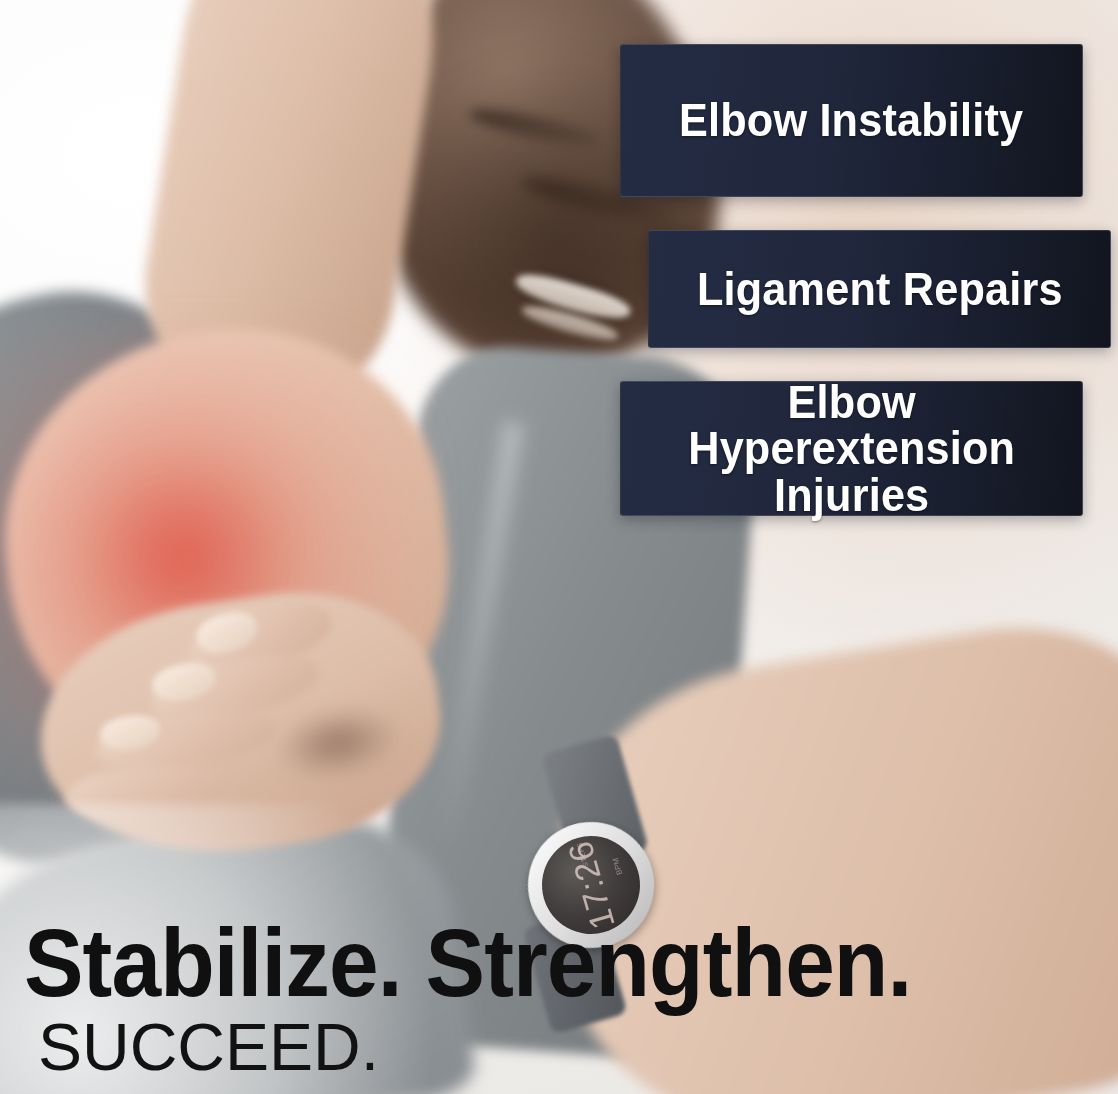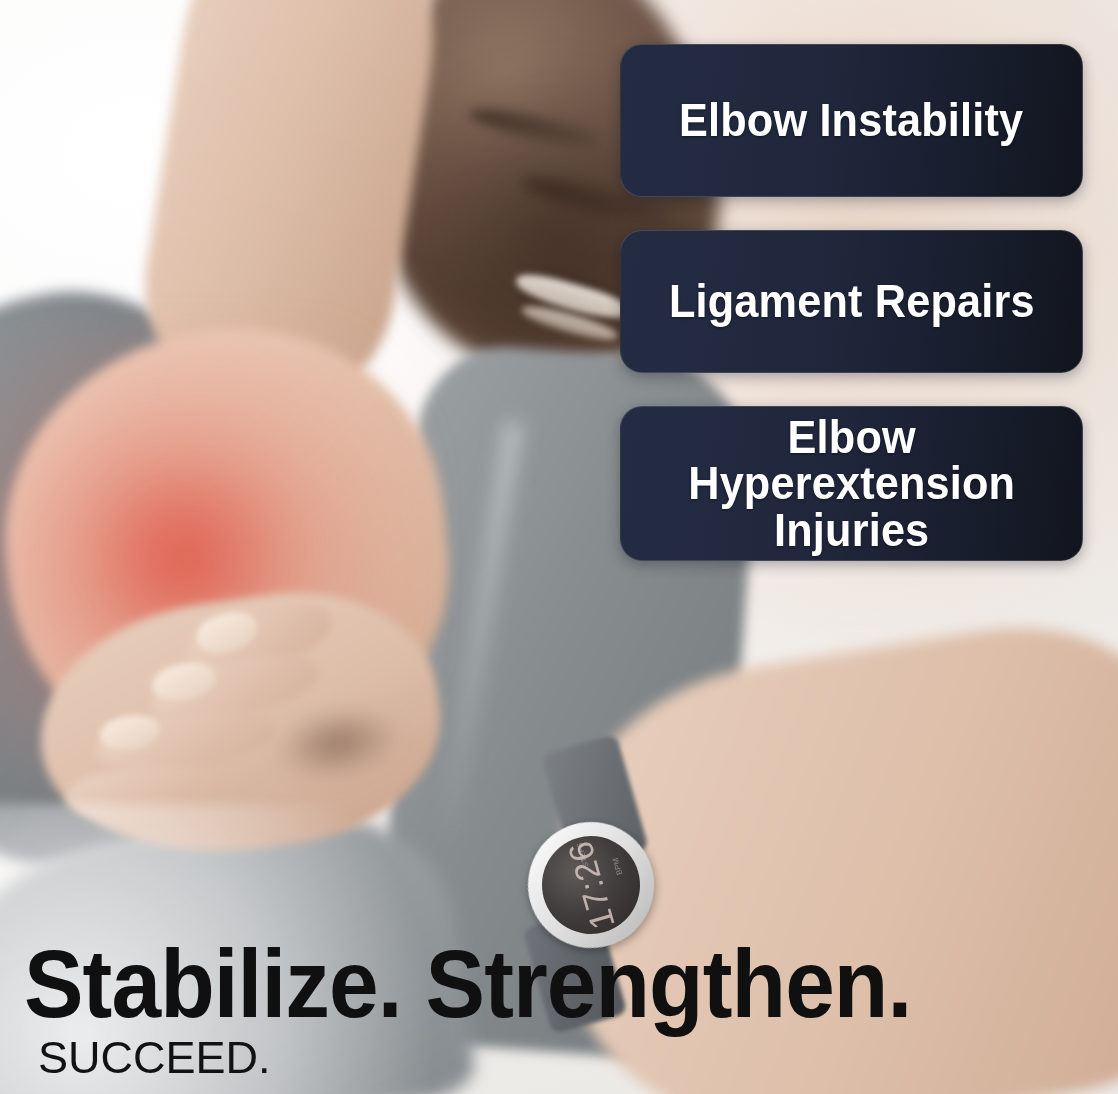--- a/index.html
+++ b/index.html
@@ -223,64 +223,64 @@
   
   .badge-stack{
     position:absolute;left:620px;top:44px;width:463px;
   }
   .badge{
     position:relative;
     box-sizing:border-box;
     width:463px;
     background:linear-gradient(96deg,#242c44 0%,#20273c 45%,#181d2c 78%,#12151e 100%);
     border:1px solid rgba(255,255,255,.14);
-    border-radius:22px;
+    border-radius:3px;
     display:flex;align-items:center;justify-content:center;
     padding:10px 18px;
     box-shadow:0 4px 14px rgba(10,14,25,.30);
     margin-bottom:33px;
   }
   .badge:last-child{margin-bottom:0;}
   .badge-label{
     font-family:"Liberation Sans Narrow","Liberation Sans",sans-serif;
     font-weight:700;
     font-size:47px;
     line-height:.99;
     color:#ffffff;
     text-align:center;
     letter-spacing:.2px;
     transform:scaleX(.92);
     white-space:pre-line;
     text-shadow:0 1px 3px rgba(0,0,0,.45);
   }
   .b1{height:153px;}
-  .b2{height:143px;}
+  .b2{height:118px;margin-left:28px;}
   .b3{height:152px;}
-  .b4{height:155px;}
+  .b4{height:135px;}
 
   
   .headline-block{
     position:absolute;left:24px;bottom:14px;width:1050px;
   }
   .headline-main{
     font-family:"Liberation Sans Narrow","Liberation Sans",sans-serif;
     font-weight:700;
     font-size:96px;
     line-height:.95;
     color:#101010;
     letter-spacing:-1px;
     transform:scaleX(.93);
     transform-origin:left center;
     margin:0 0 6px 0;
     white-space:nowrap;
   }
   .headline-sub{
     font-family:"Liberation Sans",sans-serif;
     font-weight:400;
-    font-size:45px;
+    font-size:66px;
     line-height:1;
     color:#121212;
     letter-spacing:0px;
     margin:0 0 0 14px;
     white-space:nowrap;
   }
 </style>
 </head>
 <body>
 

